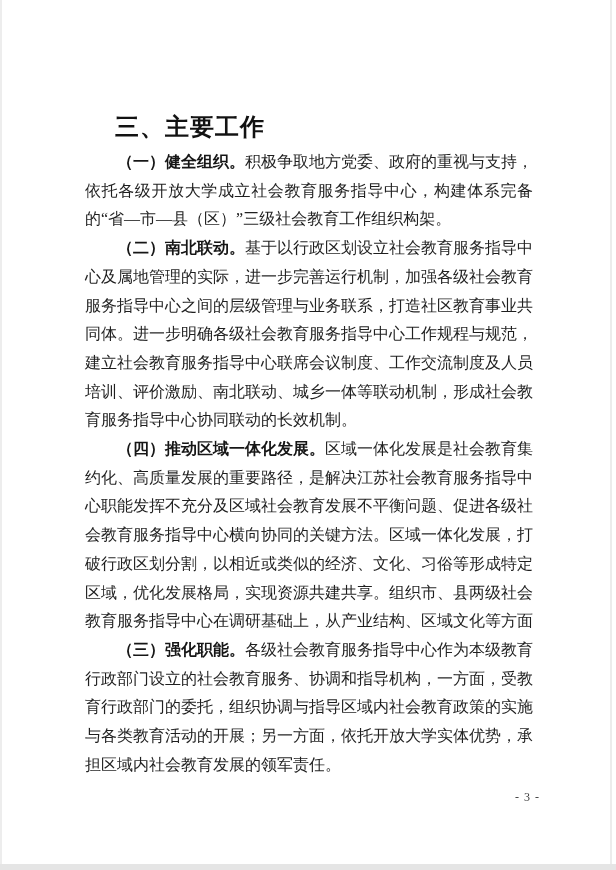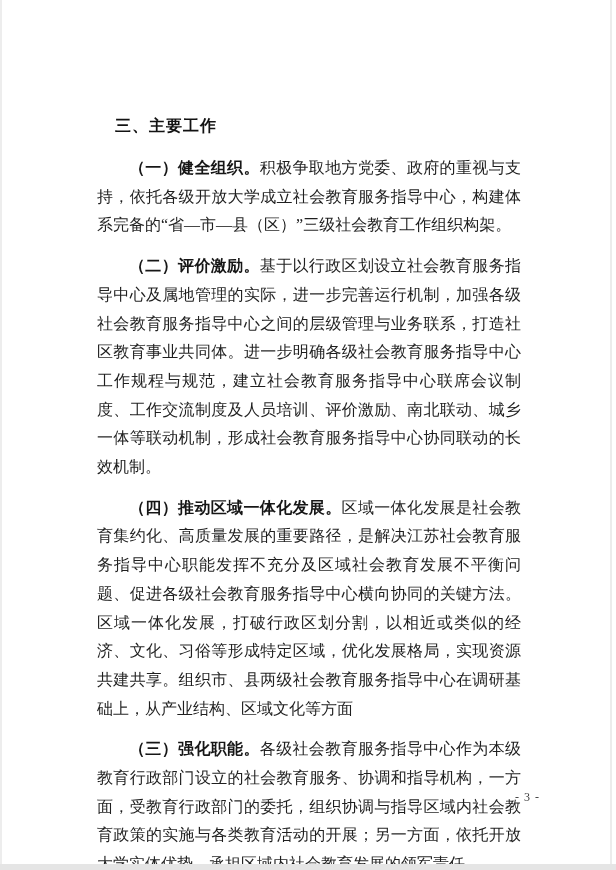--- a/index.html
+++ b/index.html
@@ -16,31 +16,31 @@
     font-family: "Liberation Serif", "DejaVu Serif", serif;
     color: #1d1d1d;
   }
   .content {
     position: absolute;
     left: 85px;
     top: 112px;
     width: 448px;
   }
   .heading {
-    font-family: Liberation Mono, monospace;
+    font-family: Liberation Sans, sans-serif;
     font-weight: 700;
-    font-size: 16px;
+    font-size: 24px;
     line-height: 30px;
     margin: 0 0 6px 0;
     text-indent: 30px;
     color: #121212;
     letter-spacing: 1px;
   }
   .para {
-    margin: 12px;
+    margin: 0;
     font-size: 16px;
     line-height: 28.7px;
     text-align: justify;
     text-indent: 2em;
     letter-spacing: 0;
     color: #1f1f1f;
   }
   .para .lead {
     font-weight: 700;
     color: #161616;
@@ -65,21 +65,21 @@
 <body>
 
 <div class="page">
 
   <div class="content">
 
     <h2 class="heading">三、主要工作</h2>
 
     <p class="para"><span class="lead">（一）健全组织。</span><span>积极争取地方党委、政府的重视与支持，依托各级开放大学成立社会教育服务指导中心，构建体系完备的“省—市—县（区）”三级社会教育工作组织构架。</span></p>
 
-    <p class="para"><span class="lead">（二）评价激励。</span><span>基于以行政区划设立社会教育服务指导中心及属地管理的实际，进一步完善运行机制，加强各级社会教育服务指导中心之间的层级管理与业务联系，打造社区教育事业共同体。进一步明确各级社会教育服务指导中心工作规程与规范，建立社会教育服务指导中心联席会议制度、工作交流制度及人员培训、评价激励、南北联动、城乡一体等联动机制，形成社会教育服务指导中心协同联动的长效机制。</span></p>
+    <p class="para"><span class="lead">（二）南北联动。</span><span>基于以行政区划设立社会教育服务指导中心及属地管理的实际，进一步完善运行机制，加强各级社会教育服务指导中心之间的层级管理与业务联系，打造社区教育事业共同体。进一步明确各级社会教育服务指导中心工作规程与规范，建立社会教育服务指导中心联席会议制度、工作交流制度及人员培训、评价激励、南北联动、城乡一体等联动机制，形成社会教育服务指导中心协同联动的长效机制。</span></p>
 
     <p class="para"><span class="lead">（四）推动区域一体化发展。</span><span>区域一体化发展是社会教育集约化、高质量发展的重要路径，是解决江苏社会教育服务指导中心职能发挥不充分及区域社会教育发展不平衡问题、促进各级社会教育服务指导中心横向协同的关键方法。区域一体化发展，打破行政区划分割，以相近或类似的经济、文化、习俗等形成特定区域，优化发展格局，实现资源共建共享。组织市、县两级社会教育服务指导中心在调研基础上，从产业结构、区域文化等方面</span></p>
 
     <p class="para"><span class="lead">（三）强化职能。</span><span>各级社会教育服务指导中心作为本级教育行政部门设立的社会教育服务、协调和指导机构，一方面，受教育行政部门的委托，组织协调与指导区域内社会教育政策的实施与各类教育活动的开展；另一方面，依托开放大学实体优势，承担区域内社会教育发展的领军责任。</span></p>
 
   </div>
 
   <div class="page-number">- 3 -</div>
 
   <div class="edge edge-left"></div>

